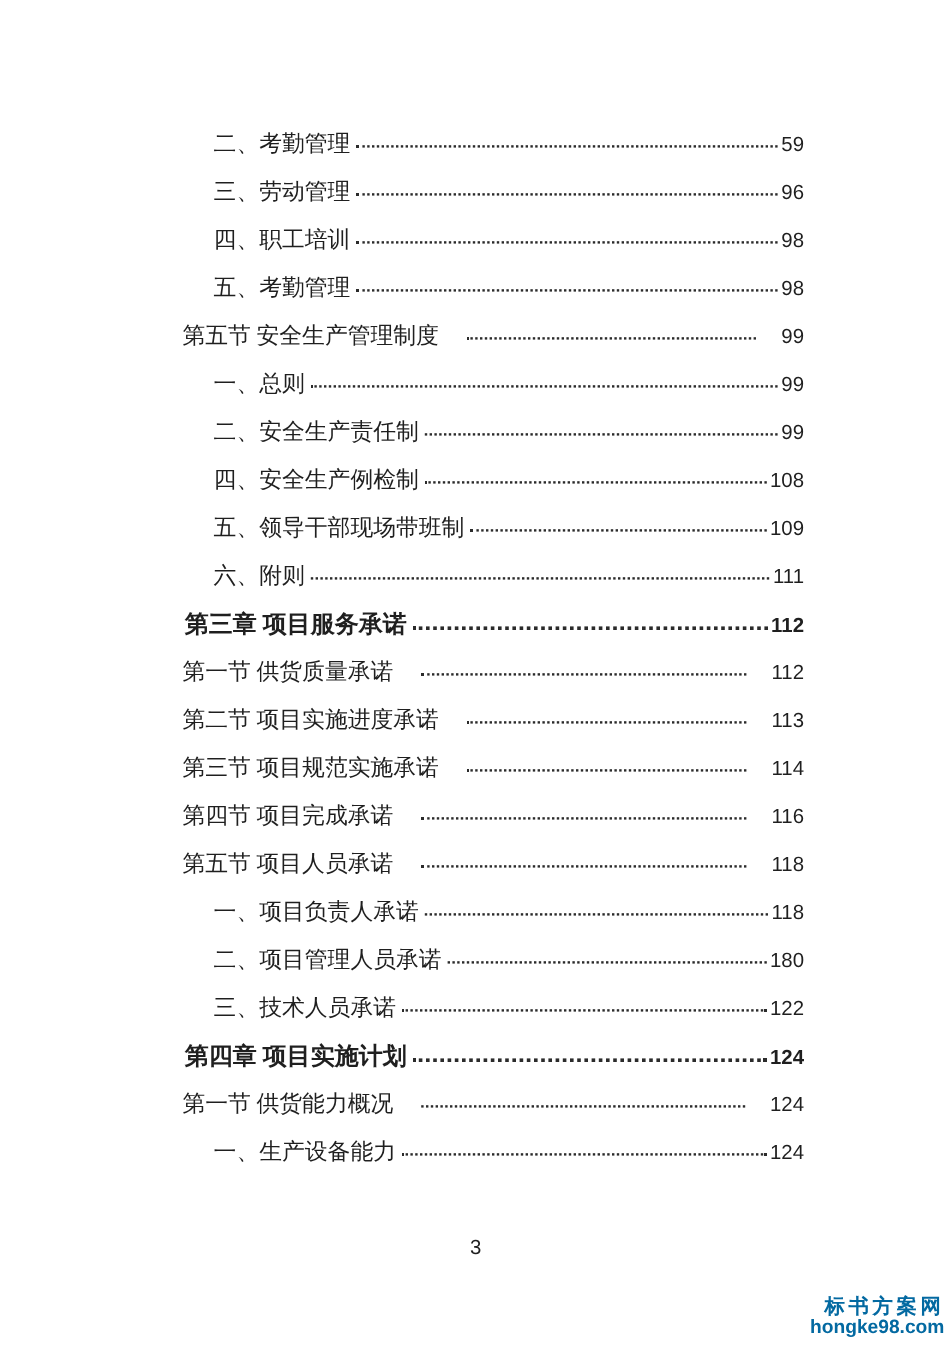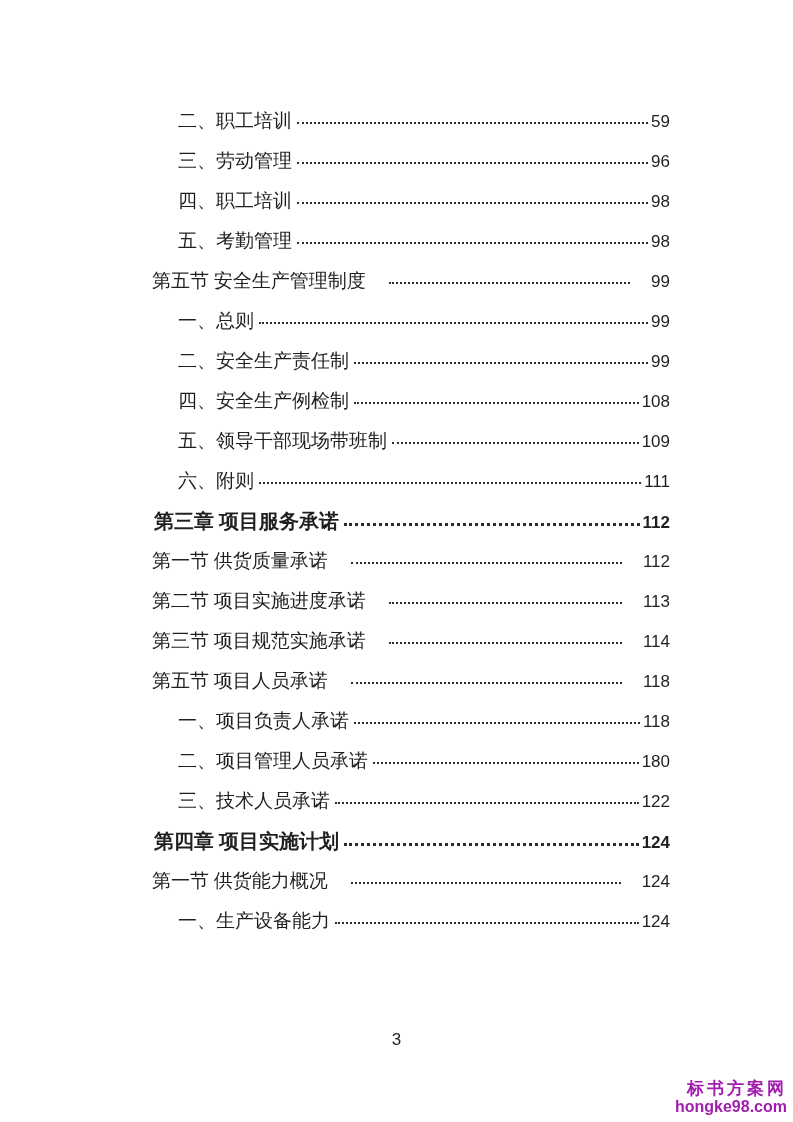--- a/index.html
+++ b/index.html
@@ -82,21 +82,21 @@
     font-family: "Liberation Sans", sans-serif;
   }
 </style>
 </head>
 <body style="color: rgb(31, 31, 31); background: rgb(255, 255, 255);">
 
 <div class="page">
 
   <div class="toc" id="toc">
       <div class="row item">
-    <span class="label">二、职工培训</span>
+    <span class="label">二、考勤管理</span>
     <span class="dots"></span>
     <span class="pagenum">59</span>
   </div>
       <div class="row item">
     <span class="label">三、劳动管理</span>
     <span class="dots"></span>
     <span class="pagenum">96</span>
   </div>
       <div class="row item">
     <span class="label">四、职工培训</span>
@@ -152,20 +152,25 @@
     <span class="label">第二节 项目实施进度承诺</span>
     <span class="dots"></span>
     <span class="pagenum">113</span>
   </div>
       <div class="row section">
     <span class="label">第三节 项目规范实施承诺</span>
     <span class="dots"></span>
     <span class="pagenum">114</span>
   </div>
       <div class="row section">
+    <span class="label">第四节 项目完成承诺</span>
+    <span class="dots"></span>
+    <span class="pagenum">116</span>
+  </div>
+      <div class="row section">
     <span class="label">第五节 项目人员承诺</span>
     <span class="dots"></span>
     <span class="pagenum">118</span>
   </div>
       <div class="row item">
     <span class="label">一、项目负责人承诺</span>
     <span class="dots"></span>
     <span class="pagenum">118</span>
   </div>
       <div class="row item">
@@ -190,18 +195,18 @@
   </div>
       <div class="row item">
     <span class="label">一、生产设备能力</span>
     <span class="dots"></span>
     <span class="pagenum">124</span>
   </div>
     </div>
 
   <div class="footer-page-number">3</div>
 
-  <div class="watermark" style="color: #a21caf; text-align: right;">
+  <div class="watermark" style="color: #0369a1; text-align: right;">
     <div class="wm-zh">标书方案网</div>
     <div class="wm-url">hongke98.com</div>
   </div>
 
 </div>
 
 </body></html>

